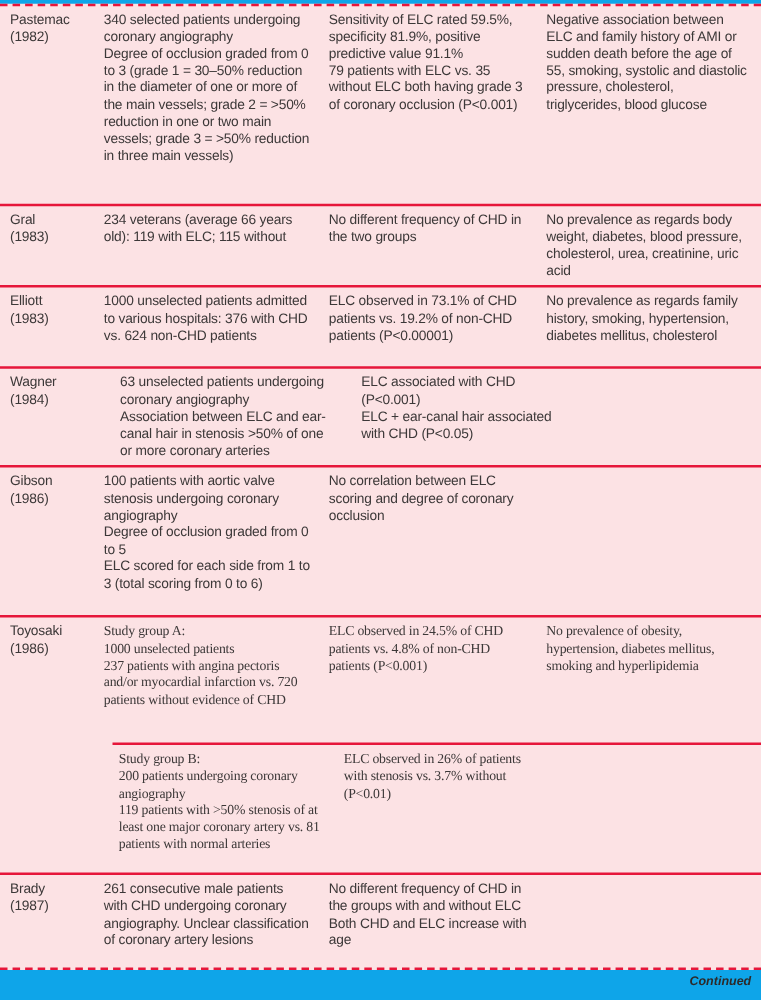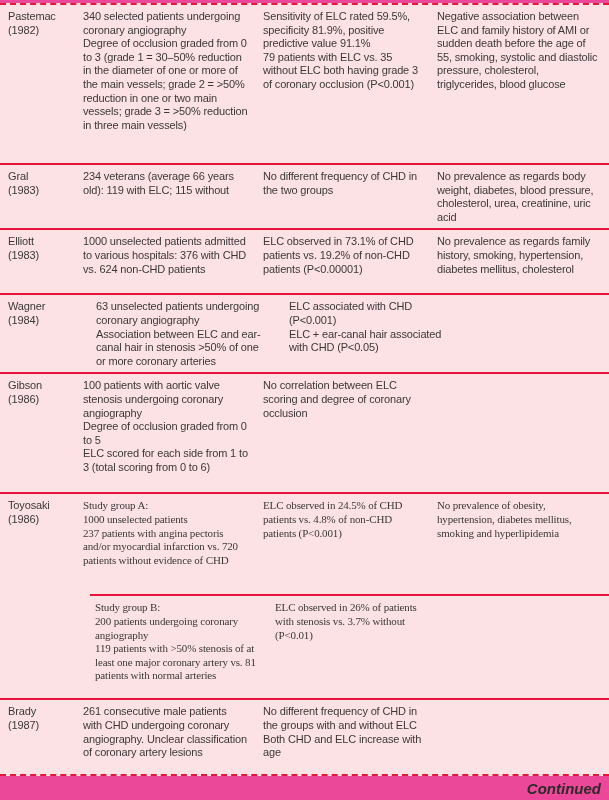--- a/index.html
+++ b/index.html
@@ -9,21 +9,21 @@
   }
   *{box-sizing:border-box;margin:0;padding:0;}
   body{
     width:609px;height:800px;
     background:#ffffff;
     font-family:"Liberation Sans", sans-serif;
     color:var(--ink);
   }
   .page{
     width:609px;height:800px;
-    background:#ec4899;
+    background:#0ea5e9;
     padding-top:3px;
   }
   .studies-table{
     width:609px;
     background:var(--pink);
     border-top:2px dashed var(--red);
     border-bottom:2px dashed var(--red);
   }
   .row{
     display:grid;
@@ -60,21 +60,21 @@
   .h-r3{min-height:65px;}
   .h-r4{min-height:76px;gap:13px;}
   .h-r5{min-height:120px;}
   .h-r6a{min-height:100px;}
   .h-r6b{min-height:104px;margin-left:12px;}
   .h-r7{min-height:76px;}
   .continued{
     margin-top:4px;
     padding-right:8px;
     text-align:right;
-    font-size:15px;
+    font-size:10px;
     font-style:italic;
     font-weight:bold;
     color:#2d2a2a;
   }
 </style>
 </head>
 <body>
 
 <div class="page">
   <div class="studies-table">

